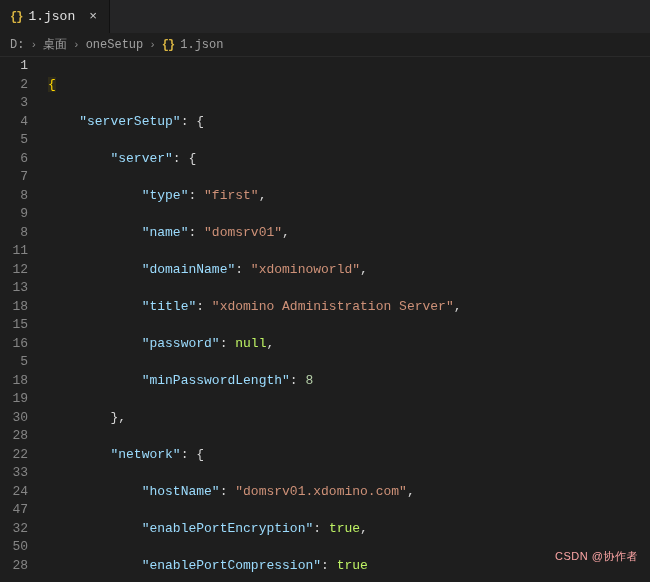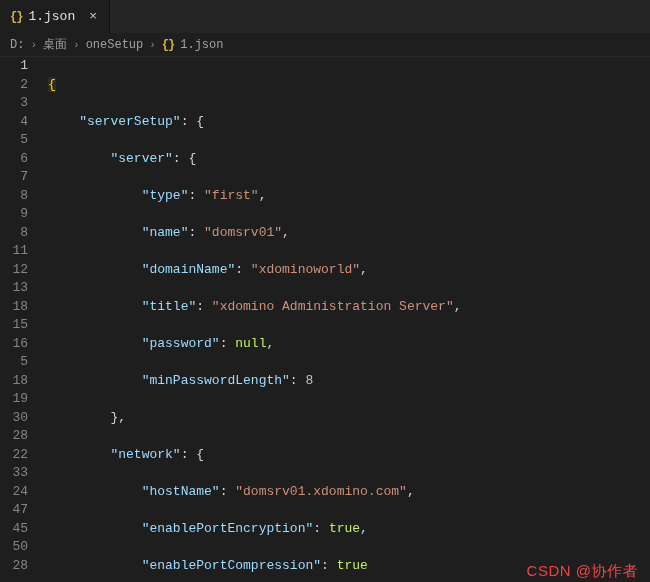--- a/index.html
+++ b/index.html
@@ -80,24 +80,24 @@
   .code .row { height: 18.5px; }
   .k { color: #9cdcfe; }      
   .s { color: #ce9178; }      
   .n { color: #b5cea8; }      
   .kw { color: #bef264; }     
   .p { color: #d4d4d4; }      
   .br { color: #ffd700; }     
   .cursorline .br { background: rgba(255,215,0,0.08); }
   .watermark {
     position: absolute;
-    right: 12px; bottom: 1px;
-    color: #ef4444;
+    right: 12px; bottom: 18px;
+    color: #fca5a5;
     font-family: sans-serif;
-    font-size: 15px;
+    font-size: 11px;
     letter-spacing: 0.5px;
     pointer-events: none;
   }
 </style>
 </head>
 <body>
 
 <div class="tab-bar">
   <div class="tab">
     <span class="file-icon braces-icon">{}</span>
@@ -137,21 +137,21 @@
     <div class="ln">16</div>
     <div class="ln">5</div>
     <div class="ln">18</div>
     <div class="ln">19</div>
     <div class="ln">30</div>
     <div class="ln">28</div>
     <div class="ln">22</div>
     <div class="ln">33</div>
     <div class="ln">24</div>
     <div class="ln">47</div>
-    <div class="ln">45</div>
+    <div class="ln">32</div>
     <div class="ln">50</div>
     <div class="ln">28</div>
   </div>
   <div class="code">
 <div class="row cursorline"><span class="br">{</span></div>
 <div class="row">    <span class="k">"serverSetup"</span><span class="p">: </span><span class="p">{</span></div>
 <div class="row">        <span class="k">"server"</span><span class="p">: </span><span class="p">{</span></div>
 <div class="row">            <span class="k">"type"</span><span class="p">: </span><span class="s">"first"</span><span class="p">,</span></div>
 <div class="row">            <span class="k">"name"</span><span class="p">: </span><span class="s">"domsrv01"</span><span class="p">,</span></div>
 <div class="row">            <span class="k">"domainName"</span><span class="p">: </span><span class="s">"xdominoworld"</span><span class="p">,</span></div>

